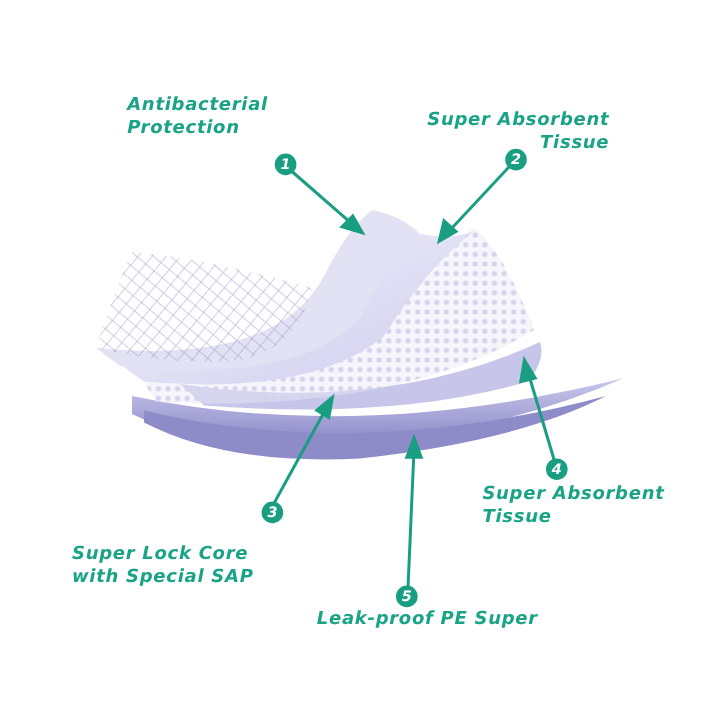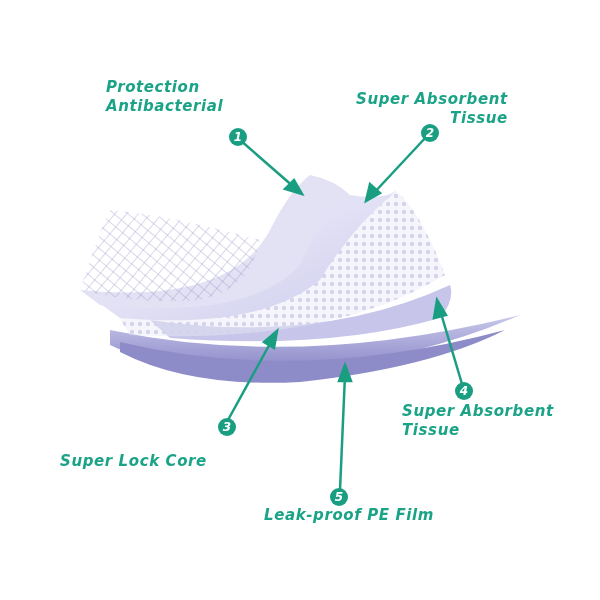--- a/index.html
+++ b/index.html
@@ -63,31 +63,32 @@
     </g>
   </svg>
 
   <div class="marker" style="left:229px;top:128px">1</div>
   <div class="marker" style="left:421px;top:124px">2</div>
   <div class="marker" style="left:218px;top:418px">3</div>
   <div class="marker" style="left:455px;top:382px">4</div>
   <div class="marker" style="left:330px;top:488px">5</div>
 
   <div class="label" style="left:106px;top:78px">
+    <span>Antibacterial</span>
     <span>Protection</span>
-    <span>Antibacterial</span>
   </div>
   <div class="label" style="left:356px;top:90px;text-align:right">
     <span>Super Absorbent</span>
     <span>Tissue</span>
   </div>
   <div class="label" style="left:60px;top:452px">
     <span>Super Lock Core</span>
+    <span>with Special SAP</span>
   </div>
   <div class="label" style="left:402px;top:402px">
     <span>Super Absorbent</span>
     <span>Tissue</span>
   </div>
   <div class="label" style="left:264px;top:506px">
-    <span>Leak-proof PE Film</span>
+    <span>Leak-proof PE Super</span>
   </div>
 
 </div>
 
 </body></html>

